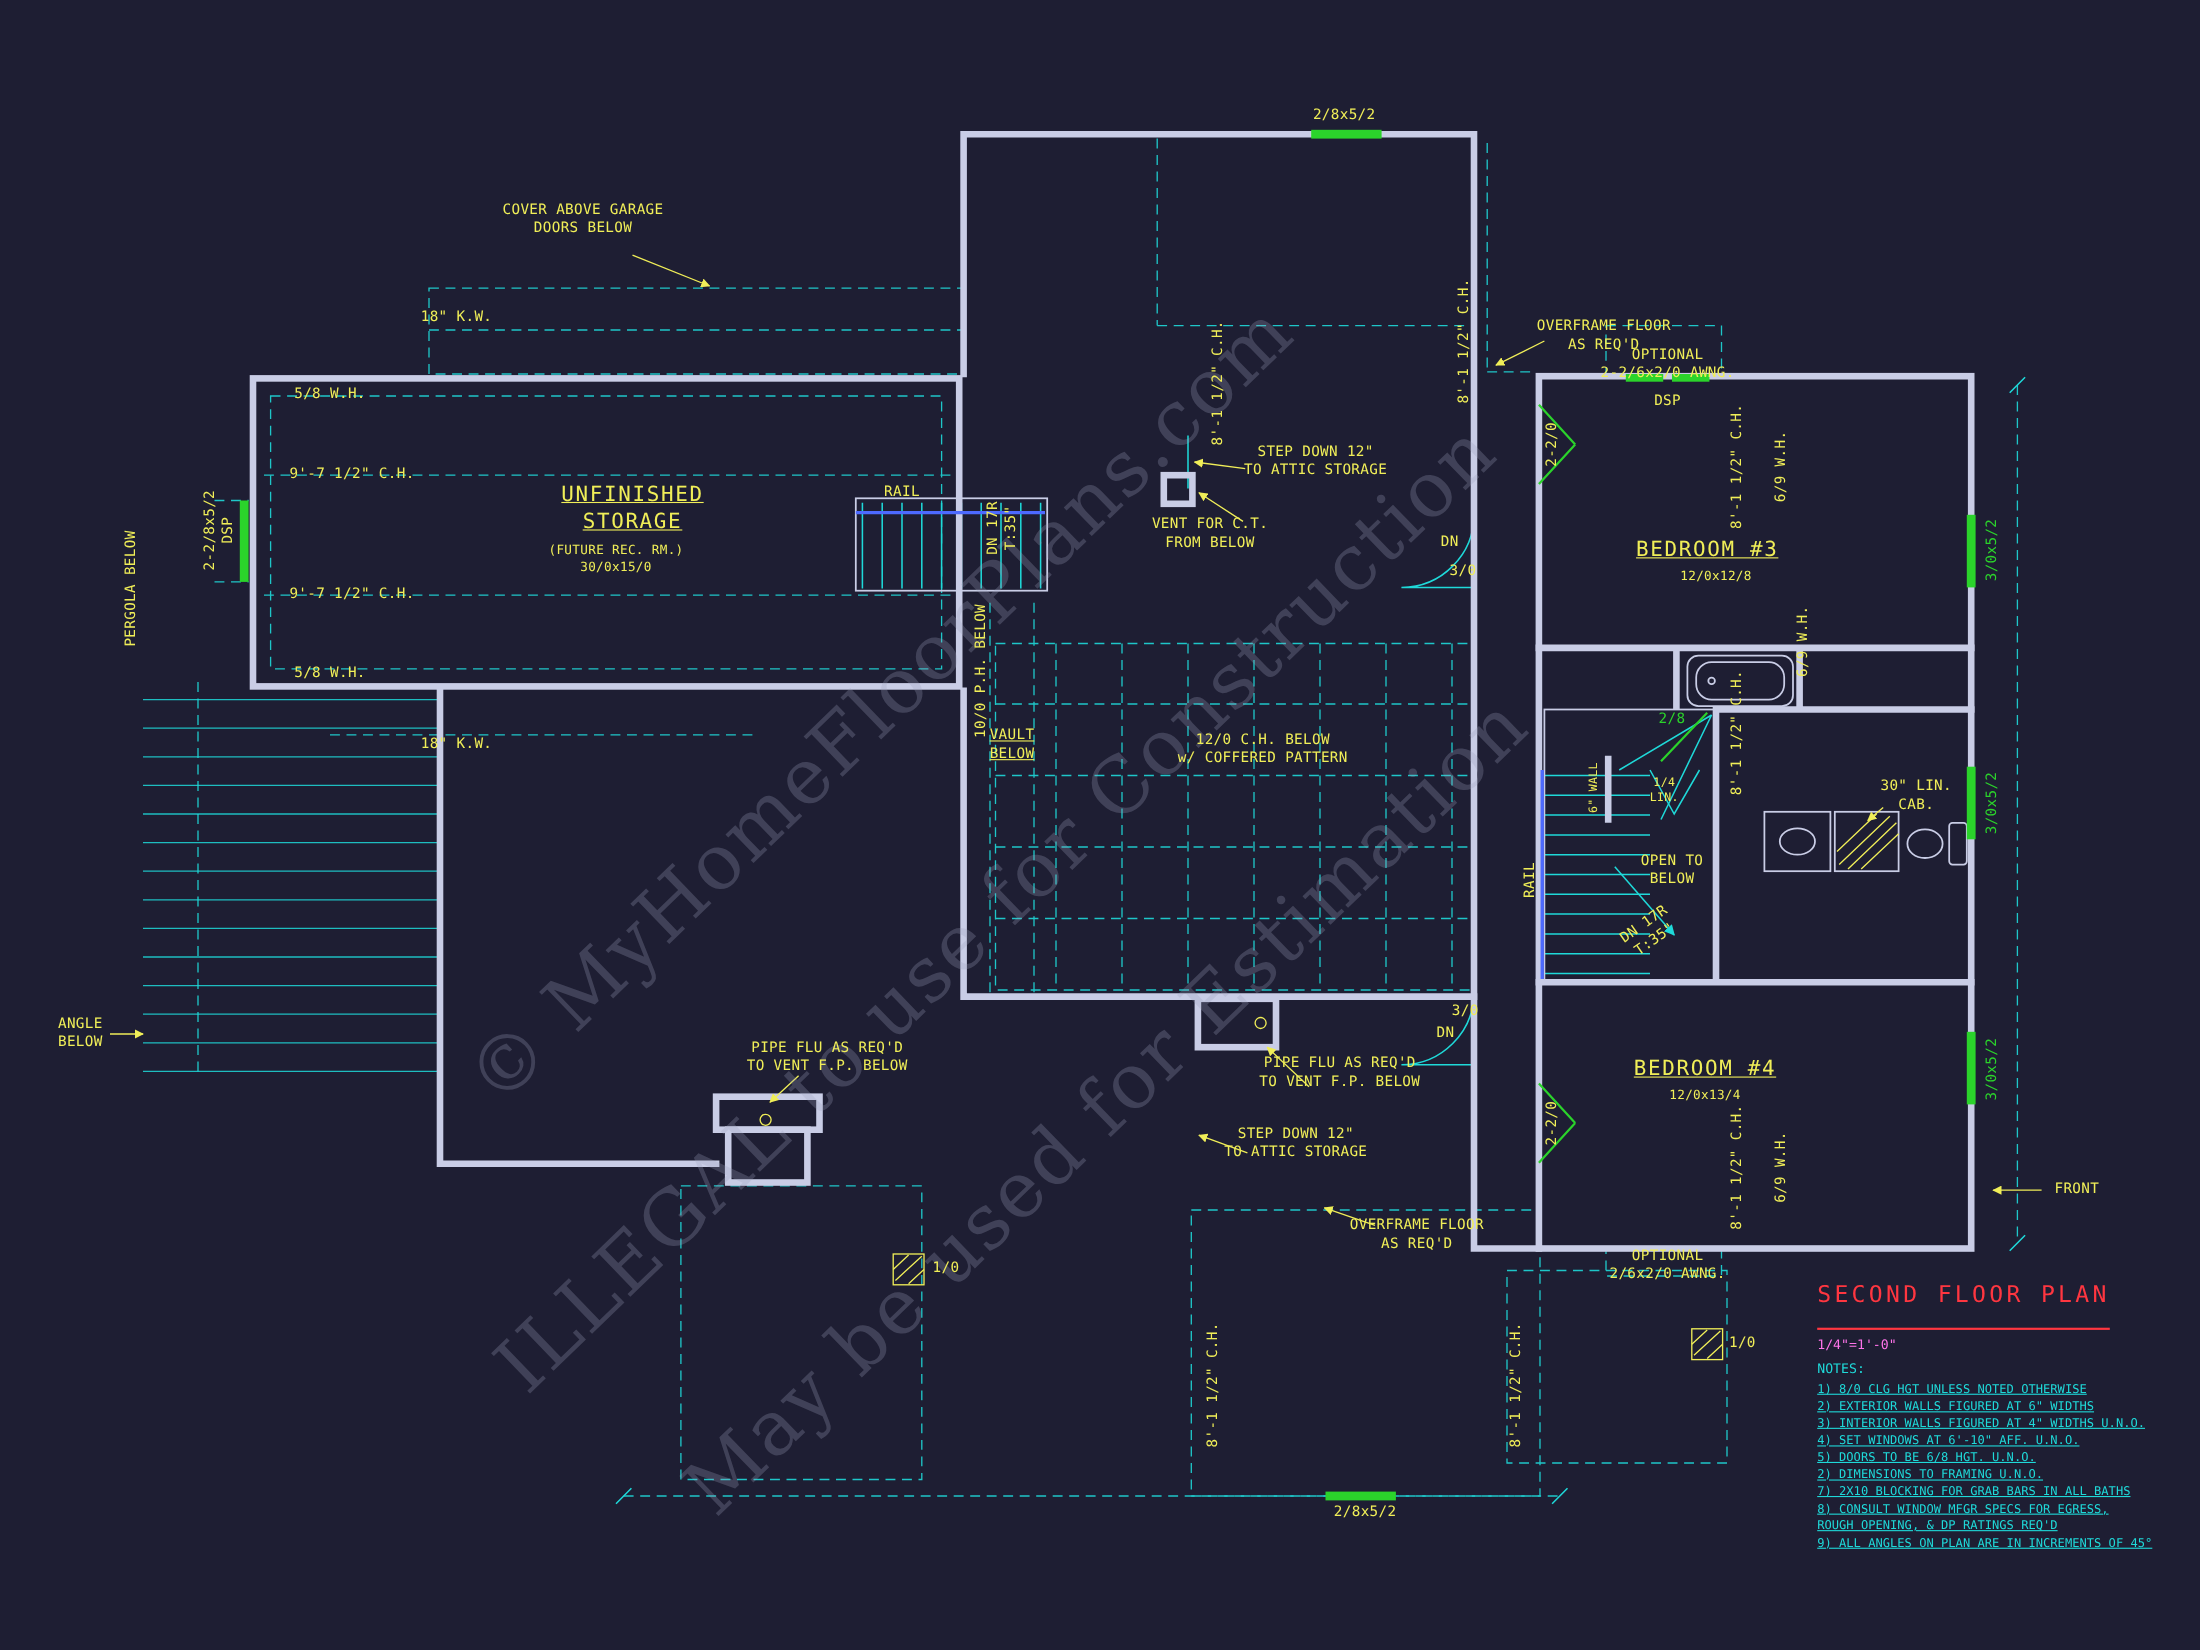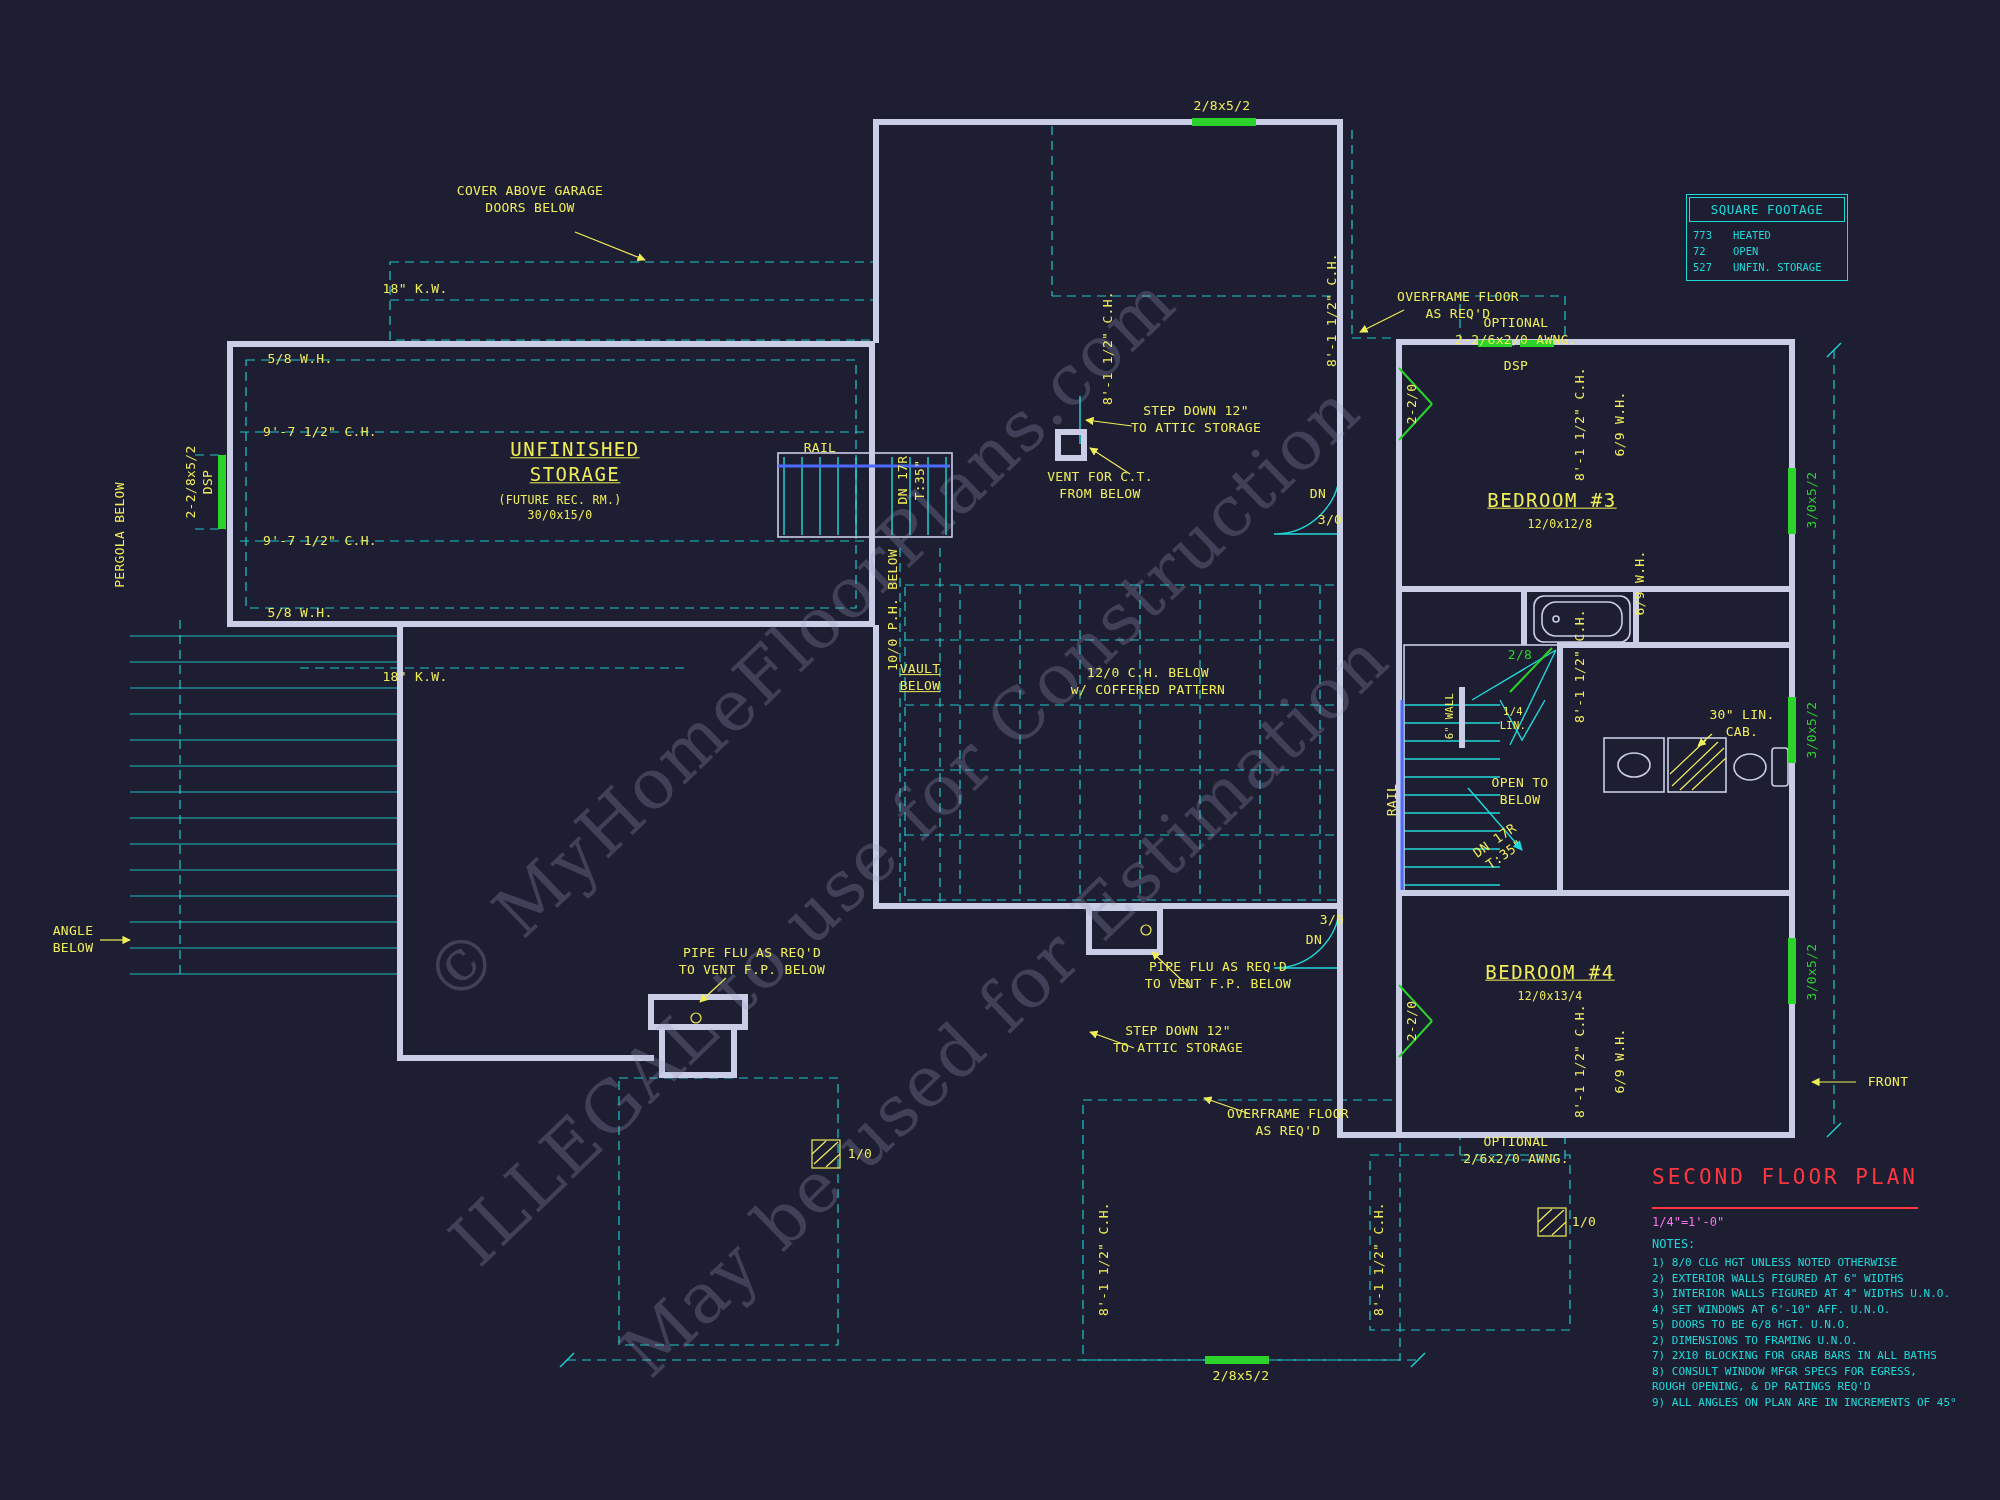--- a/index.html
+++ b/index.html
@@ -30,21 +30,21 @@
   .sqft-rows{padding:3px 6px 5px 6px;}
   .sqft-row{display:flex;font-size:10.5px;line-height:16px;}
   .sqft-row .v{width:40px;}
   
   .tb{position:absolute;left:1652px;top:1165px;width:340px;}
   .tb-title{display:inline-block;color:var(--red);font-size:21px;letter-spacing:3px;
             border-bottom:2px solid var(--red);padding-bottom:18px;}
   .tb-scale{color:var(--magenta);font-size:12px;margin-top:6px;}
   .tb-notes-h{color:var(--cyan);font-size:12px;margin-top:8px;}
   .tb-notes{margin-top:4px;}
-  .note{color:var(--cyan);font-size:11px;line-height:15.5px;white-space:pre-line;}
+  .note{color:var(--cyan);font-size:11px;line-height:15.5px;white-space:pre-line;text-decoration:underline;}
 </style>
 </head>
 <body>
 
 <div class="stage">
 
   <svg width="2000" height="1500" viewBox="0 0 2000 1500">
     <defs>
       <marker id="aY" viewBox="0 0 10 10" refX="9" refY="5" markerWidth="7" markerHeight="7" orient="auto-start-reverse">
         <path d="M0,0 L10,5 L0,10 z" fill="#f0ee58"></path>
@@ -243,37 +243,20 @@
   <div class="lbl r90" style="left:1379px;top:1259px">8'-1 1/2" C.H.</div>
   <div class="lbl" style="left:1241px;top:1376px">2/8x5/2</div>
   <div class="lbl" style="left:1222px;top:106px">2/8x5/2</div>
   <div class="lbl" style="left:1888px;top:1082px">FRONT</div>
   <div class="lbl" style="left:920px;top:678px;text-decoration:underline">VAULT
 BELOW</div>
   <div class="lbl" style="left:1148px;top:682px">12/0 C.H. BELOW
 w/ COFFERED PATTERN</div>
   <div class="lbl r90" style="left:893px;top:610px">10/0 P.H. BELOW</div>
 
-  <div class="sqft">
-    <div class="sqft-title">SQUARE FOOTAGE</div>
-    <div class="sqft-rows">
-      <div class="sqft-row">
-        <span class="v">773</span>
-        <span class="l">HEATED</span>
-      </div>
-      <div class="sqft-row">
-        <span class="v">72</span>
-        <span class="l">OPEN</span>
-      </div>
-      <div class="sqft-row">
-        <span class="v">527</span>
-        <span class="l">UNFIN. STORAGE</span>
-      </div>
-    </div>
-  </div>
 
   <div class="tb">
     <div class="tb-title">SECOND FLOOR PLAN</div>
     <div class="tb-scale">1/4"=1'-0"</div>
     <div class="tb-notes-h">NOTES:</div>
     <div class="tb-notes">
       <div class="note">1)  8/0 CLG HGT UNLESS NOTED OTHERWISE</div>
       <div class="note">2)  EXTERIOR WALLS FIGURED AT 6" WIDTHS</div>
       <div class="note">3)  INTERIOR WALLS FIGURED AT 4" WIDTHS U.N.O.</div>
       <div class="note">4)  SET WINDOWS AT 6'-10" AFF. U.N.O.</div>

